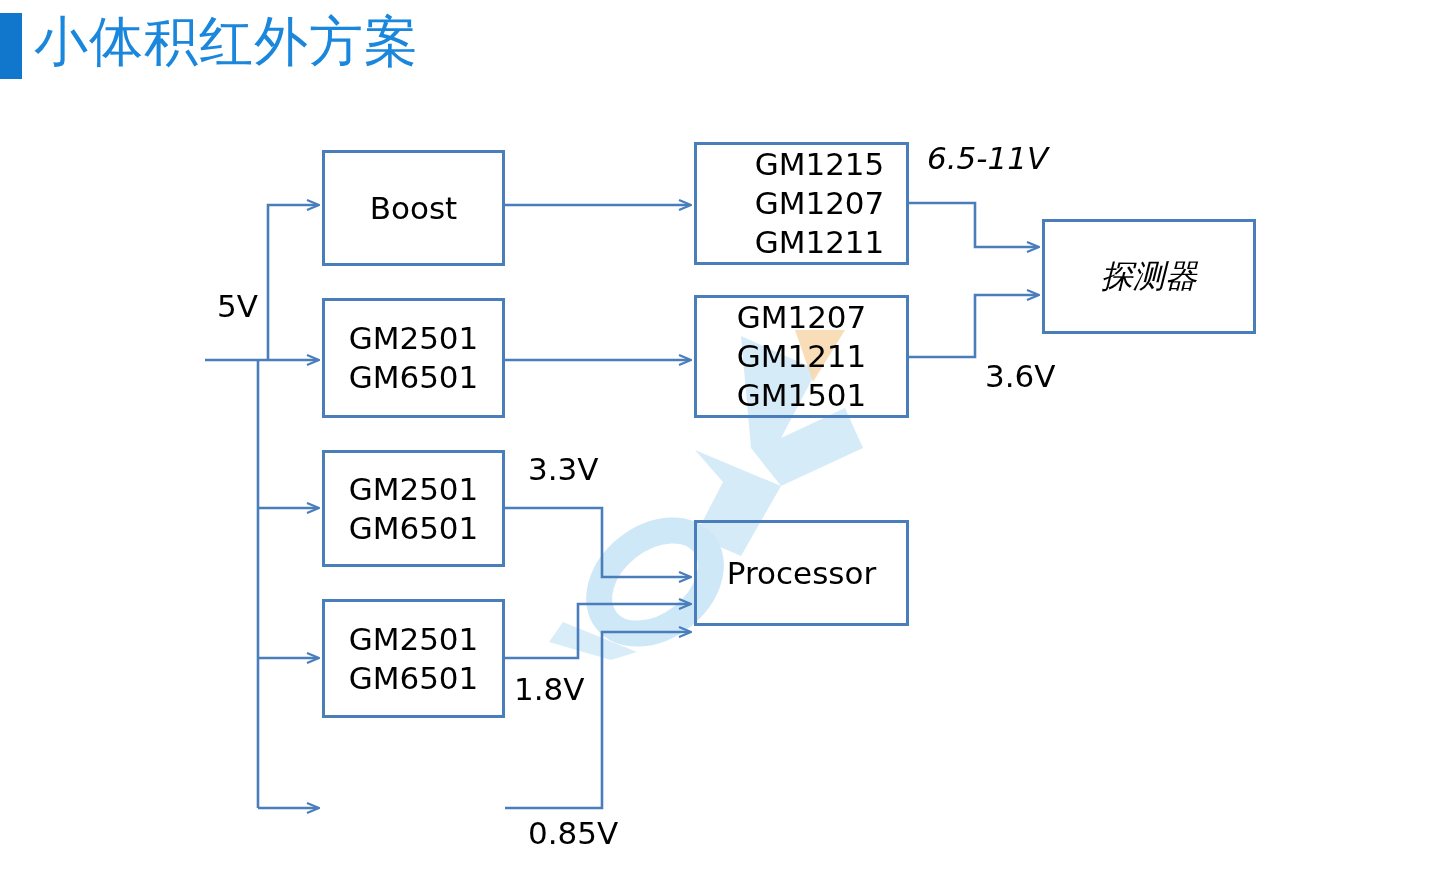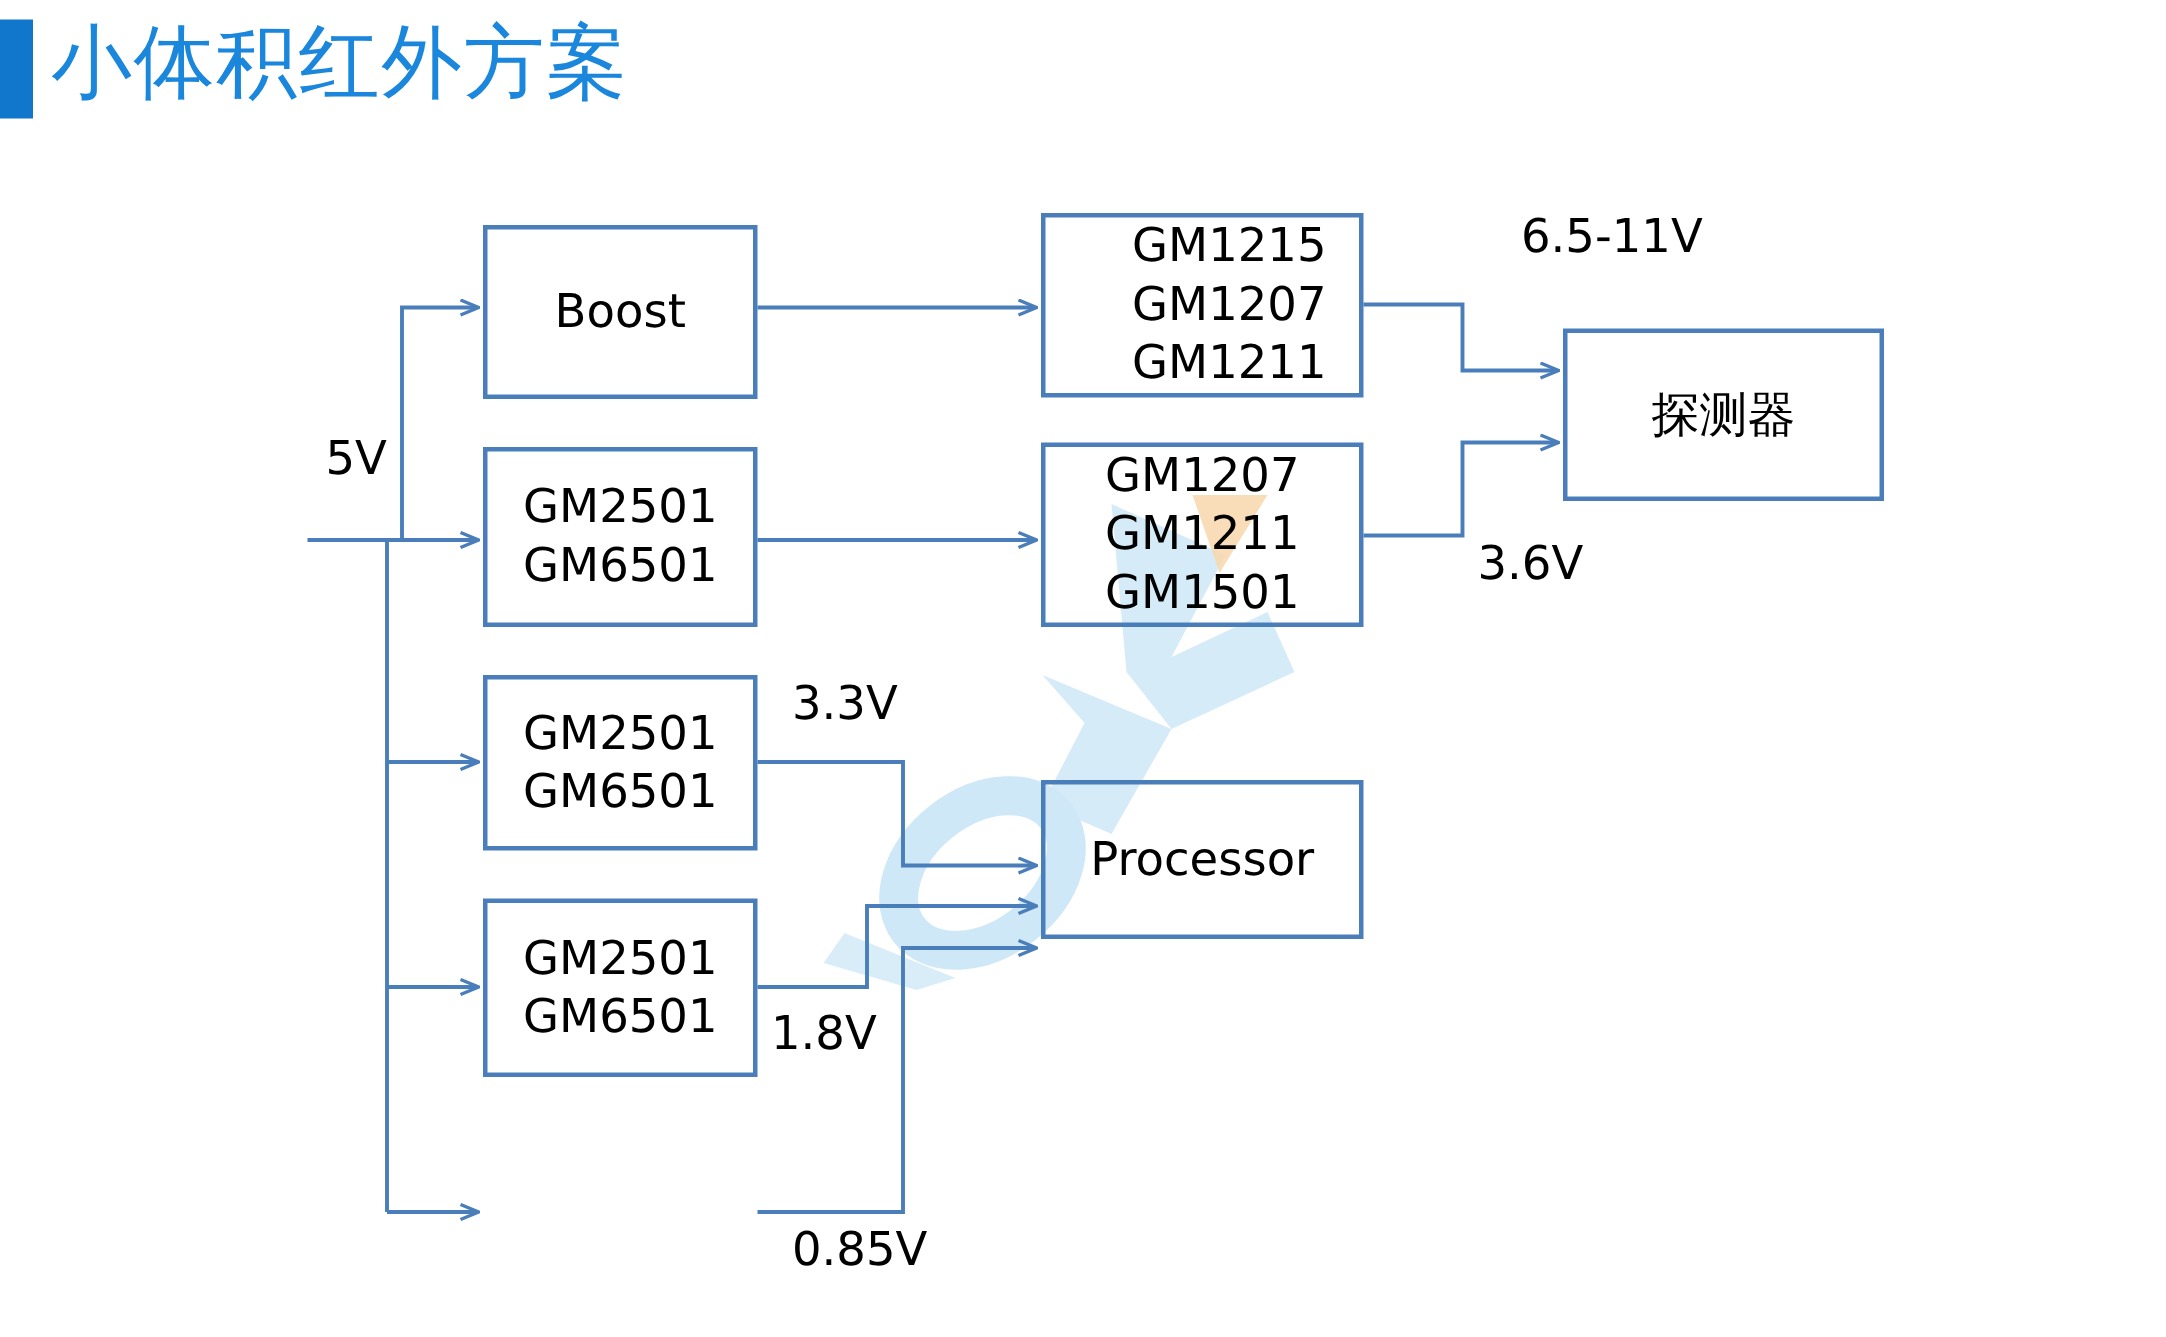--- a/index.html
+++ b/index.html
@@ -132,34 +132,34 @@
 
   #node-boost    { left: 322px; top: 150px; width: 183px; height: 116px; }
   #node-gm2501a  { left: 322px; top: 298px; width: 183px; height: 120px; }
   #node-gm2501b  { left: 322px; top: 450px; width: 183px; height: 117px; }
   #node-gm2501c  { left: 322px; top: 599px; width: 183px; height: 119px; }
   #node-gm2502   { left: 322px; top: 750px; width: 183px; height: 118px; }
 
   #node-gm1215   { left: 694px; top: 142px; width: 215px; height: 123px; padding-left: 36px; }
   #node-gm1207   { left: 694px; top: 295px; width: 215px; height: 123px; }
 
-  #node-detector { left: 1042px; top: 219px; width: 214px; height: 115px; }
+  #node-detector { left: 1042px; top: 219px; width: 214px; height: 115px; font-style: italic; }
   #node-processor{ left: 694px; top: 520px; width: 215px; height: 106px; }
 
   
   .wire-label {
     position: absolute;
     font-family: "DejaVu Sans", "Liberation Sans", sans-serif;
     font-size: 31px;
     line-height: 36px;
     color: #000000;
     white-space: nowrap;
   }
   #label-5v      { left: 217px; top: 288px; }
-  #label-65-11v  { left: 1014px; top: 140px; }
+  #label-65-11v  { left: 927px; top: 140px; font-style: italic; }
   #label-36v     { left: 985px; top: 358px; }
   #label-33v     { left: 528px; top: 451px; }
   #label-18v     { left: 514px; top: 671px; }
   #label-085v    { left: 528px; top: 815px; }
 </style>
 </head>
 <body>
 
 <div id="header">
   <div id="title-accent"></div>

